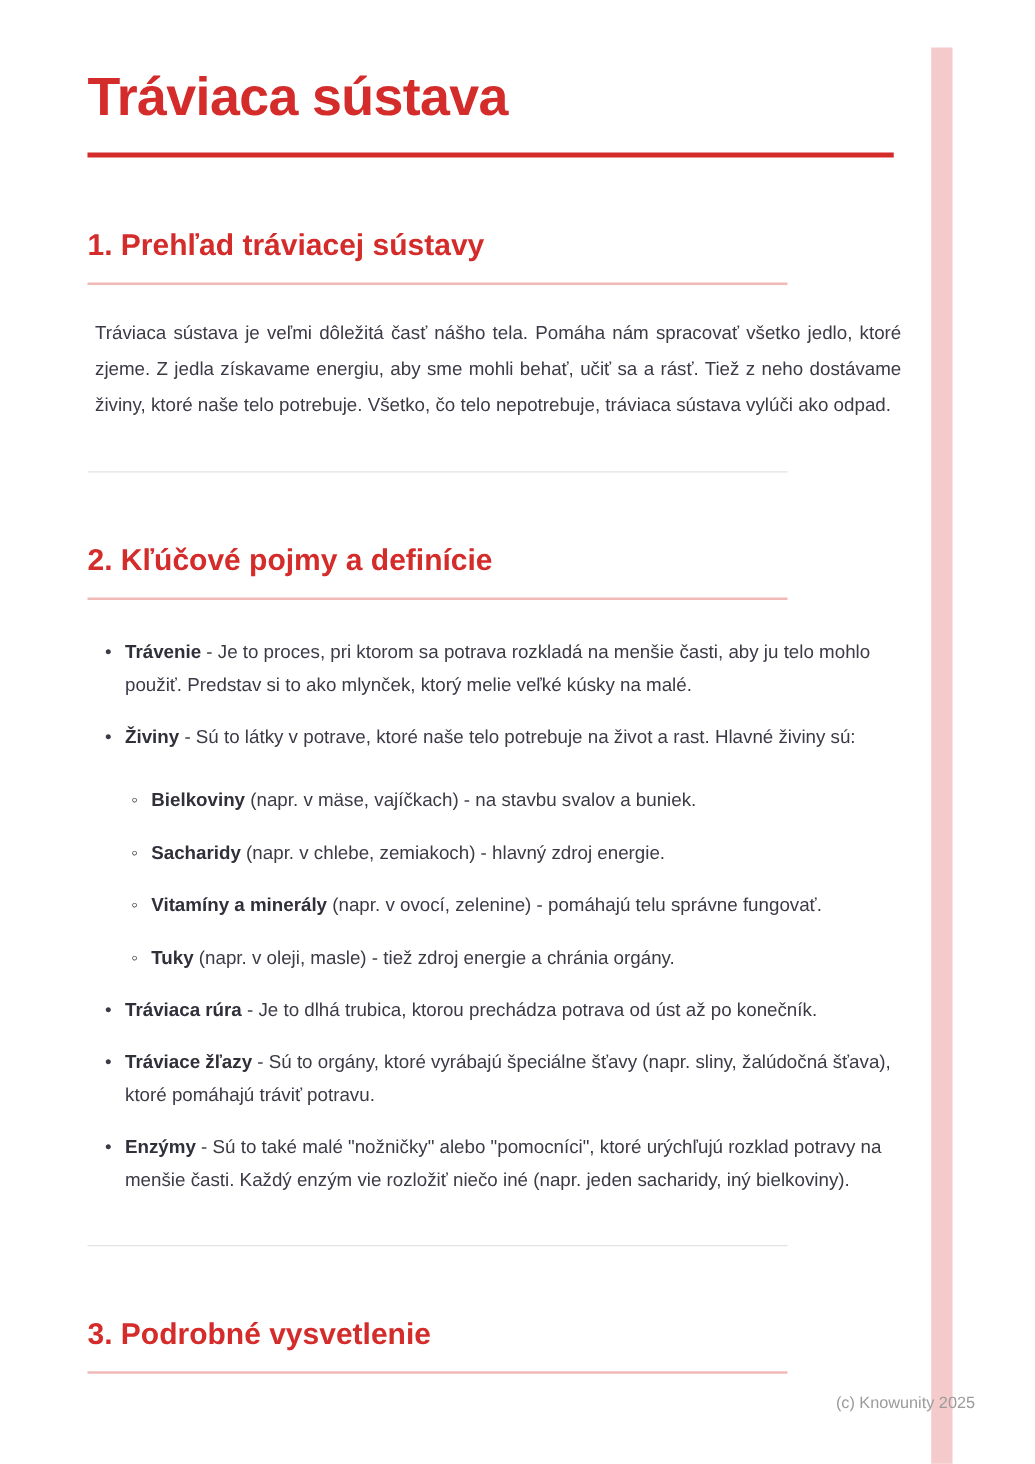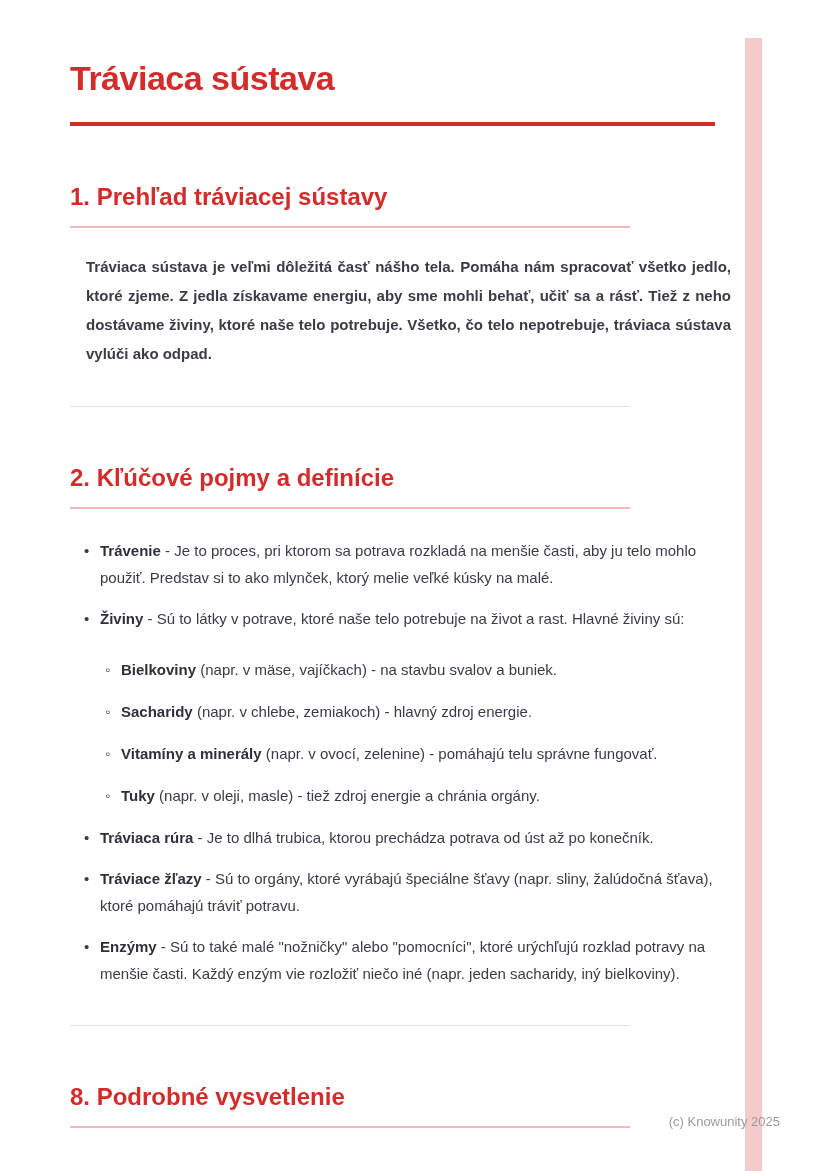--- a/index.html
+++ b/index.html
@@ -21,21 +21,21 @@
     background: #f5caca;
     z-index: 0;
   }
   .content {
     position: relative;
     z-index: 1;
     padding: 58px 113px 0 70px; 
   }
   h1 {
     margin: 0;
-    font-size: 34px;
+    font-size: 43px;
     line-height: 40px;
     font-weight: bold;
     color: #d42b2b;
     letter-spacing: -0.5px;
   }
   .title-rule {
     height: 4px;
     background: #d42b2b;
     margin-top: 24px;
     width: 645px;
@@ -44,26 +44,25 @@
     margin: 56px 0 0 0;
     font-size: 24px;
     line-height: 30px;
     font-weight: bold;
     color: #d42b2b;
     padding-bottom: 14px;
     border-bottom: 2px solid #f2b9b9;
     width: 560px;
   }
   .para {
-    margin: 24px 0 0 16px;
+    margin: 24px 0 0 6px;
     font-size: 15px;
     line-height: 29px;
     text-align: justify;
     width: 645px;
-    font-weight: bold;
   }
   hr.divider {
     border: none;
     border-top: 1px solid #e3e3e3;
     margin: 38px 0 0 0;
     width: 560px;
   }
   ul.main-list {
     list-style: none;
     margin: 28px 0 0 0;
@@ -147,18 +146,18 @@
       <li><strong class="term">Tráviace žľazy</strong><span> - Sú to orgány, ktoré vyrábajú špeciálne šťavy (napr. sliny, žalúdočná šťava), ktoré pomáhajú tráviť potravu.</span></li>
 
       <li><strong class="term">Enzýmy</strong><span> - Sú to také malé "nožničky" alebo "pomocníci", ktoré urýchľujú rozklad potravy na menšie časti. Každý enzým vie rozložiť niečo iné (napr. jeden sacharidy, iný bielkoviny).</span></li>
 
     </ul>
   </section>
 
   <hr class="divider">
 
   <section>
-    <h2>8. Podrobné vysvetlenie</h2>
+    <h2>3. Podrobné vysvetlenie</h2>
   </section>
 
 </div>
 
 <div class="footer">(c) Knowunity 2025</div>
 
 </body></html>

